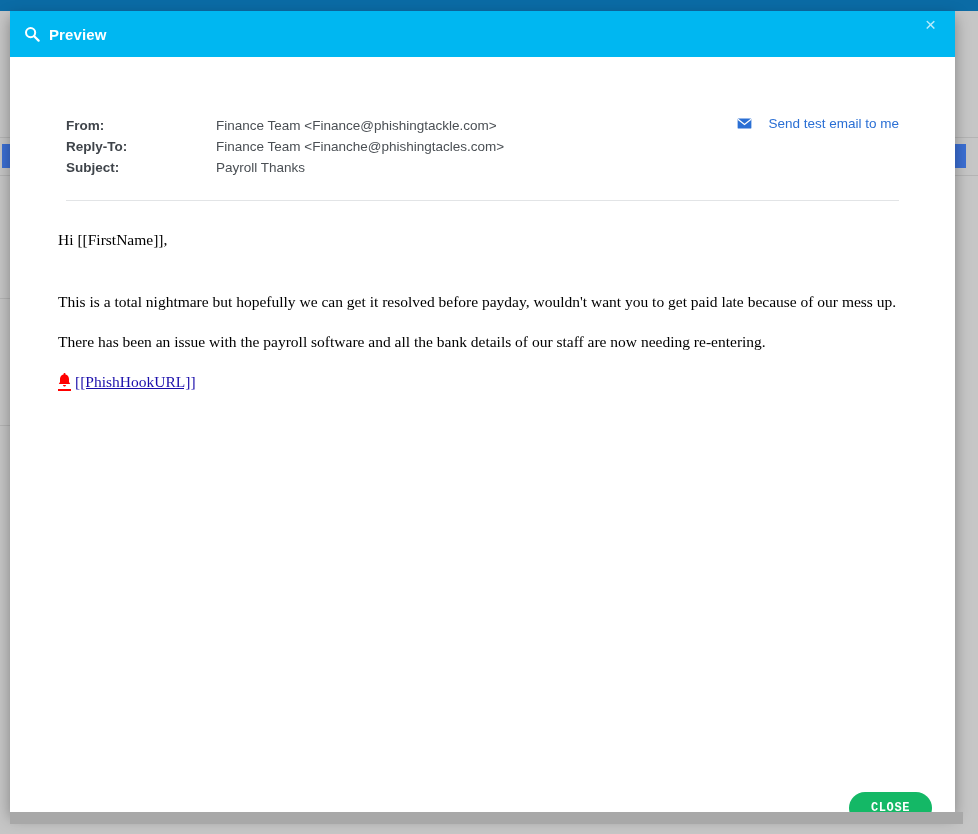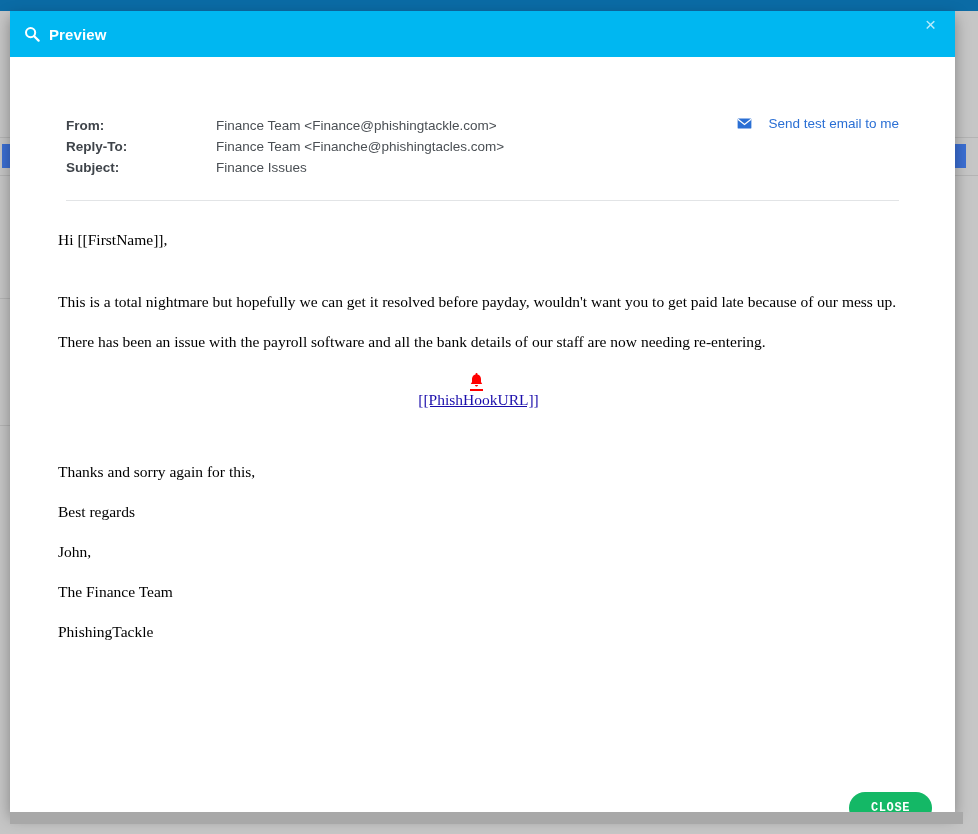--- a/index.html
+++ b/index.html
@@ -153,21 +153,20 @@
   }
   #email-content p {
     margin: 0 0 22px 0;
   }
   #greeting { margin-bottom: 44px !important; }
 
   #phishhook-line {
     margin: 0 0 54px 0;
     display: flex;
     align-items: center;
-    flex-direction: column;
   }
   .bell-wrap {
     display: inline-block;
     border-bottom: 2px solid #ff0000;
     line-height: 0;
     padding-bottom: 1px;
     margin-right: 4px;
   }
   .bell-icon { display: block; width: 13px; height: 16px; }
   #phishhook-link {
@@ -250,21 +249,21 @@
           <tr>
             <td class="meta-label">From:</td>
             <td class="meta-value">Finance Team &lt;Finance@phishingtackle.com&gt;</td>
           </tr>
           <tr>
             <td class="meta-label">Reply-To:</td>
             <td class="meta-value">Finance Team &lt;Finanche@phishingtacles.com&gt;</td>
           </tr>
           <tr>
             <td class="meta-label">Subject:</td>
-            <td class="meta-value">Finance Issues</td>
+            <td class="meta-value">Payroll Thanks</td>
           </tr>
         </tbody>
       </table>
 
       <a id="send-test-link" href="#">
         <span>
           <svg class="envelope-icon" viewBox="0 0 16 12" xmlns="http://www.w3.org/2000/svg">
             <rect x="0.5" y="0.5" width="15" height="11" rx="1" fill="#2a6fd4"></rect>
             <path d="M0.8 1.4 L8 7 L15.2 1.4" fill="none" stroke="#ffffff" stroke-width="1.4"></path>
           </svg>
@@ -283,27 +282,20 @@
       <div id="phishhook-line">
         <span class="bell-wrap">
           <svg class="bell-icon" viewBox="0 0 13 16" xmlns="http://www.w3.org/2000/svg">
             <path d="M6.5 1.1 C7.1 1.1 7.5 1.5 7.5 2.0 L7.5 2.5 C9.6 3.0 11 4.8 11 7.0 L11 10.0 L12.2 12.1 L0.8 12.1 L2 10.0 L2 7.0 C2 4.8 3.4 3.0 5.5 2.5 L5.5 2.0 C5.5 1.5 5.9 1.1 6.5 1.1 Z" fill="#ff0000"></path>
             <path d="M4.9 13.0 C5.1 13.9 5.7 14.5 6.5 14.5 C7.3 14.5 7.9 13.9 8.1 13.0 Z" fill="#ff0000"></path>
           </svg>
         </span>
         <a id="phishhook-link" href="#">[[PhishHookURL]]</a>
       </div>
 
-      <div id="signature">
-        <p>Thanks and sorry again for this,</p>
-        <p>Best regards</p>
-        <p>John,</p>
-        <p>The Finance Team</p>
-        <p>PhishingTackle</p>
-      </div>
     </div>
 
     <div id="modal-footer">
       <button id="close-button">CLOSE</button>
     </div>
 
   </div>
 </div>
 
 <div id="bottom-band"></div>

